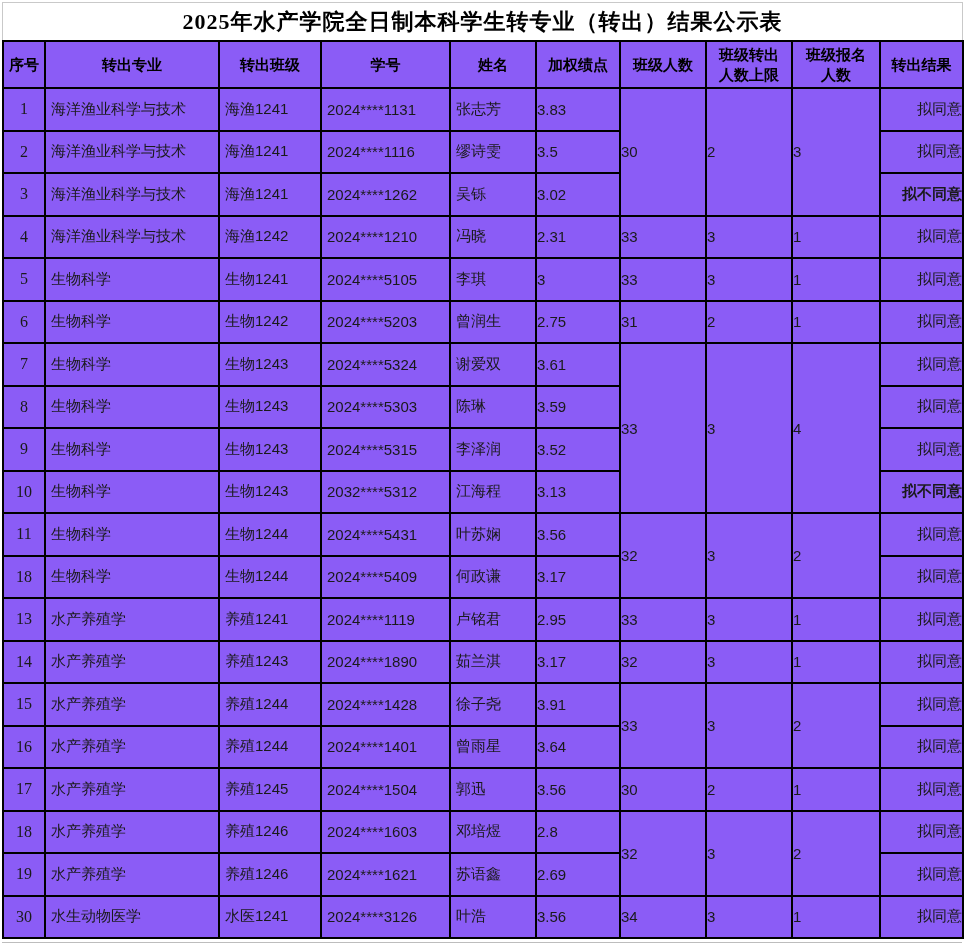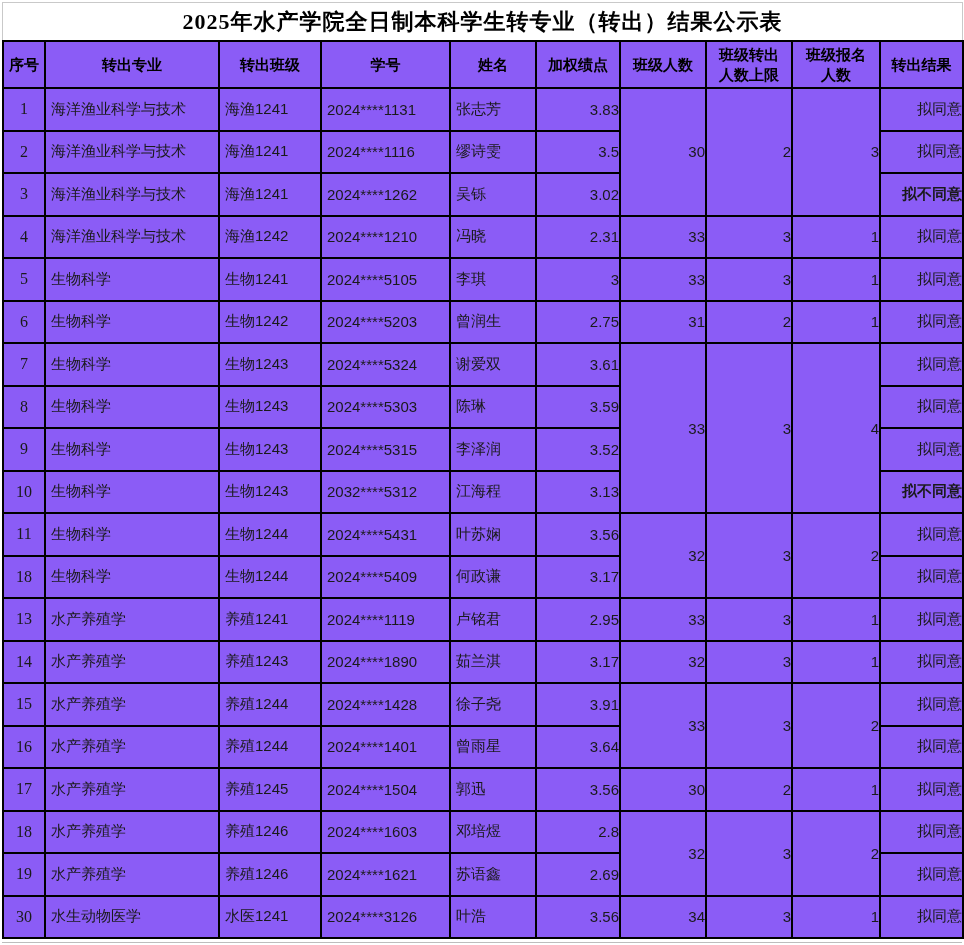--- a/index.html
+++ b/index.html
@@ -20,21 +20,21 @@
     width: 960px; margin-left: 2px; background: #8b5cf6;
   }
   th, td { border: 2px solid #000; overflow: hidden; padding: 0; }
   th {
     height: 47px; font-size: 15px; font-weight: bold; color: #000;
     text-align: center; vertical-align: middle; white-space: pre-line; line-height: 1.3;
   }
   td { height: 42.5px; font-size: 15px; vertical-align: middle; }
   .c-no { text-align: center; font-family: "Liberation Serif", serif; font-size: 16px; }
   .c-left { text-align: left; padding-left: 5px; }
-  .c-num { text-align: right; }
+  .c-num { text-align: left; }
   .c-result { text-align: right; }
   .bold { font-weight: bold; }
   .bottom-strip { height: 4px; margin: 0 2px; border-bottom: 1px solid #bdbdbd; }
 </style>
 </head>
 <body>
 
 <div class="page">
 
   <div class="title-row">

